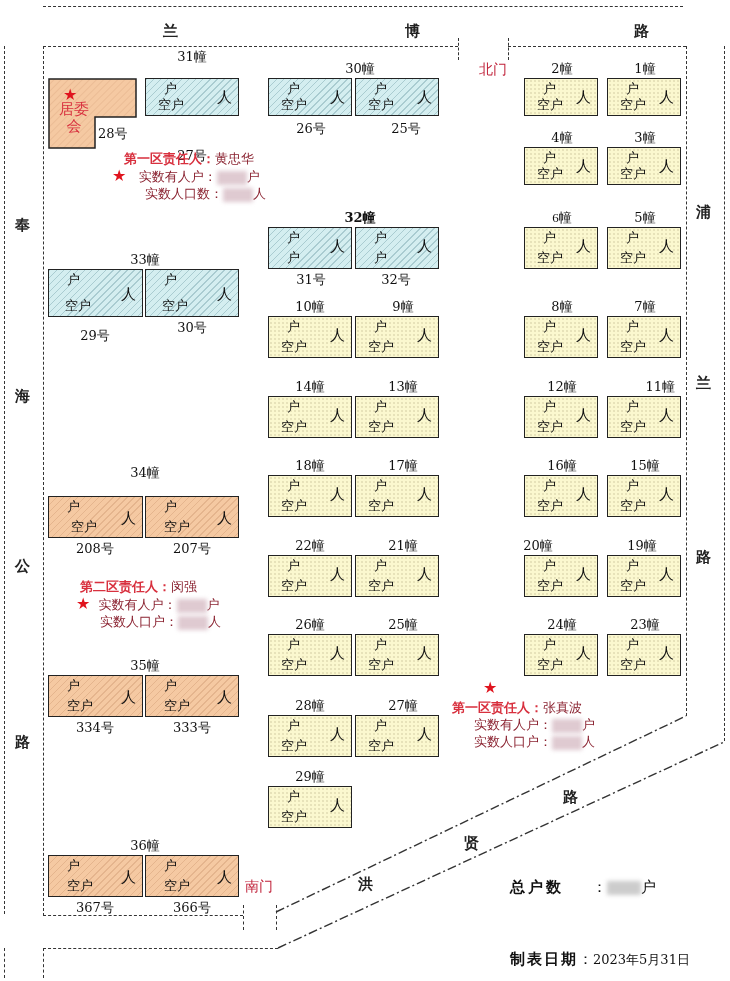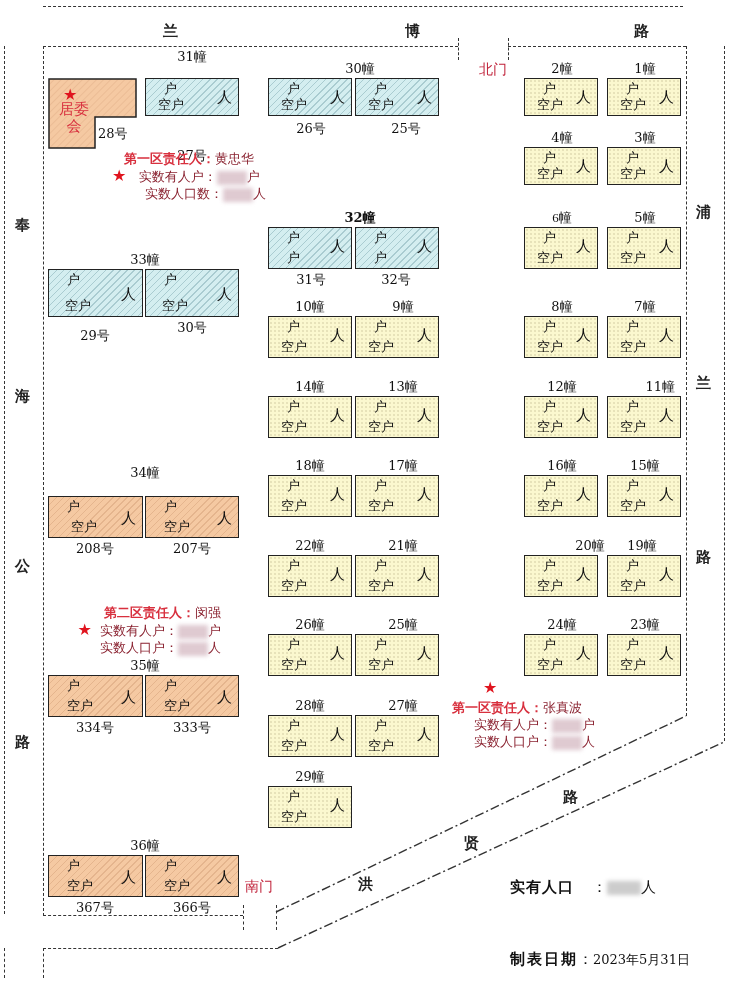--- a/index.html
+++ b/index.html
@@ -342,21 +342,21 @@
     <span class="hu">户</span>
     <span class="kong">空户</span>
     <span class="ren">人</span>
   </div>
 <div class="bld yellow" style="left:607px;top:475px;width:74px;height:42px;">
     <span class="hu">户</span>
     <span class="kong">空户</span>
     <span class="ren">人</span>
   </div>
 
-<div class="bname" style="left:560px;top:537px;">20幢</div>
+<div class="bname" style="left:508px;top:537px;">20幢</div>
 <div class="bname" style="left:612px;top:537px;">19幢</div>
 <div class="bld yellow" style="left:524px;top:555px;width:74px;height:42px;">
     <span class="hu">户</span>
     <span class="kong">空户</span>
     <span class="ren">人</span>
   </div>
 <div class="bld yellow" style="left:607px;top:555px;width:74px;height:42px;">
     <span class="hu">户</span>
     <span class="kong">空户</span>
     <span class="ren">人</span>
@@ -374,31 +374,31 @@
     <span class="kong">空户</span>
     <span class="ren">人</span>
   </div>
 
 <div class="zone" style="left:112px;top:150px;">
   <div style="padding-left:12px;"><span class="title">第一区责任人：</span><span class="name">黄忠华</span></div>
   <div><span class="star">★</span> &nbsp;&nbsp;<span>实数有人户：</span><span class="masked"></span><span>户</span></div>
   <div style="padding-left:33px;text-align:right;"><span>实数人口数：</span><span class="masked"></span><span>人</span></div>
 </div>
 
-<div class="zone" style="left:76px;top:604px;text-align:right;">
+<div class="zone" style="left:76px;top:578px;">
   <div style="padding-left:4px;"><span class="title">第二区责任人：</span><span class="name">闵强</span></div>
   <div><span class="star">★</span> &nbsp;<span>实数有人户：</span><span class="masked"></span><span>户</span></div>
   <div style="padding-left:24px;"><span>实数人口户：</span><span class="masked"></span><span>人</span></div>
 </div>
 
 <div class="abs star" style="left:483px;top:678px;">★</div>
 <div class="zone" style="left:452px;top:699px;">
   <div><span class="title">第一区责任人：</span><span class="name">张真波</span></div>
   <div style="padding-left:22px;"><span>实数有人户：</span><span class="masked"></span><span>户</span></div>
   <div style="padding-left:22px;"><span>实数人口户：</span><span class="masked"></span><span>人</span></div>
 </div>
 
 <div class="summary" style="left:510px;top:878px;">
-  <div><span class="lbl" style="letter-spacing:1px;">实有人口</span><span>：</span><span class="mask"></span><span>人</span></div>
+  <div><span class="lbl">总户数</span><span>：</span><span class="mask"></span><span>户</span></div>
 </div>
 <div class="date" style="left:510px;top:950px;">
   <span class="lbl">制表日期</span><span>：</span><span class="val">2023年5月31日</span>
 </div>
 
 </body></html>

